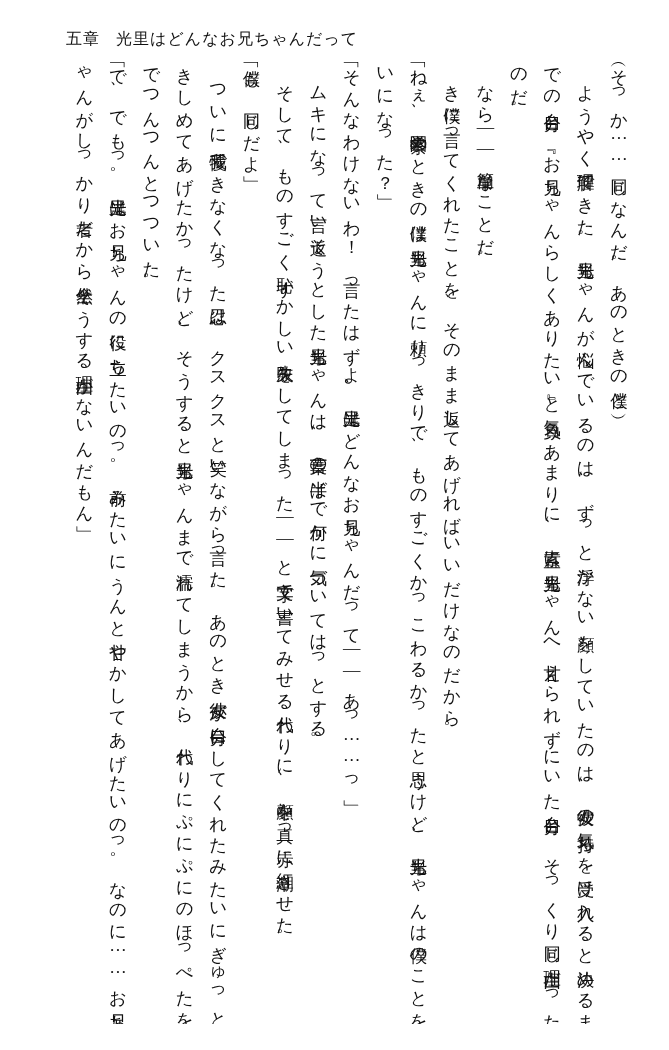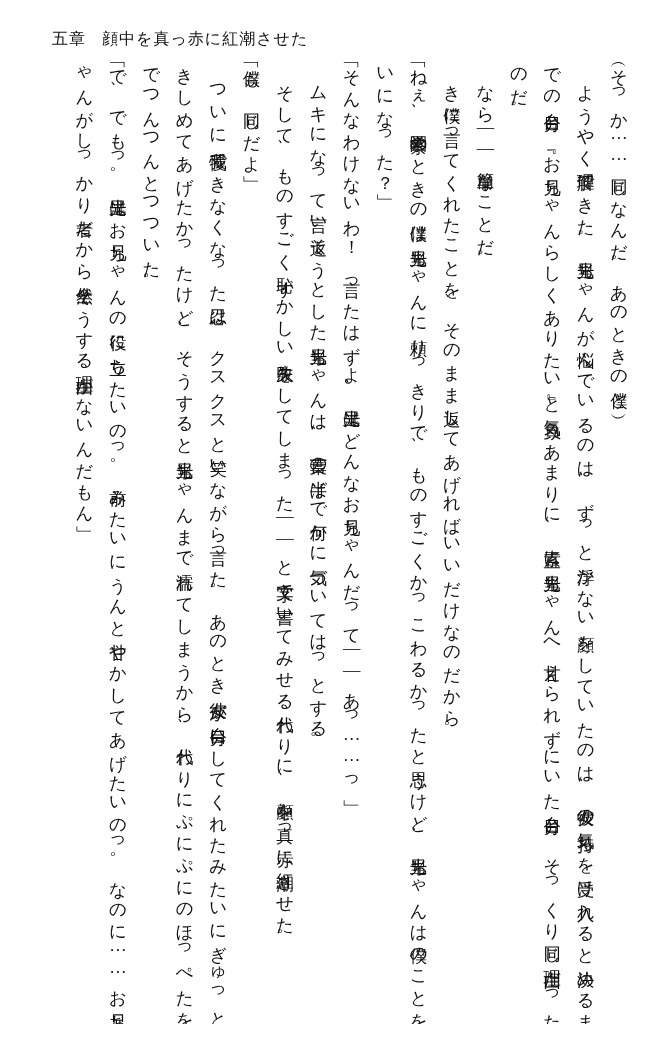--- a/index.html
+++ b/index.html
@@ -13,21 +13,21 @@
     position: relative;
     font-family: "Liberation Serif", "DejaVu Serif", serif;
     color: #111111;
     overflow: hidden;
   }
 
   .page {
     position: absolute;
     inset: 0;
     box-sizing: border-box;
-    padding: 22px 30px 26px 30px;
+    padding: 22px 30px 26px 44px;
     display: flex;
     flex-direction: column;
   }
 
   
   .header {
     flex: 0 0 auto;
     height: 34px;
     display: flex;
     align-items: center;
@@ -96,21 +96,21 @@
     margin-top: 10px;
   }
 </style>
 </head>
 <body>
 
 <div class="page">
 
   <div class="header">
     <span class="chap">五章</span>
-    <span>顔中を真っ赤に紅潮させた</span>
+    <span>光里はどんなお兄ちゃんだって</span>
   </div>
 
   <div class="body-wrap">
     <div class="vtext" id="vtext">
         <p class="">（そっか……同じなんだ。あのときの僕と）</p>
         <p class="ind">ようやく理解できた。光里ちゃんが悩んでいるのは、ずっと浮かない顔をしていたのは、彼女の気持ちを受け入れると決めるまでの自分と、『お兄ちゃんらしくありたい』と気負うあまりに、素直に光里ちゃんへ甘えられずにいた自分と、そっくり同じ理由だったのだ。</p>
         <p class="ind">なら——簡単なことだ。</p>
         <p class="ind">き僕に言ってくれたことを、そのまま返してあげればいいだけなのだから。</p>
         <p class="">「ねぇ、学園祭のときの僕は光里ちゃんに頼りっきりで、ものすごくかっこわるかったと思うけど、光里ちゃんは僕のことを嫌いになった？」</p>
         <p class="">「そんなわけないわ！　言ったはずよ、光里はどんなお兄ちゃんだって——あっ……っ」</p>

